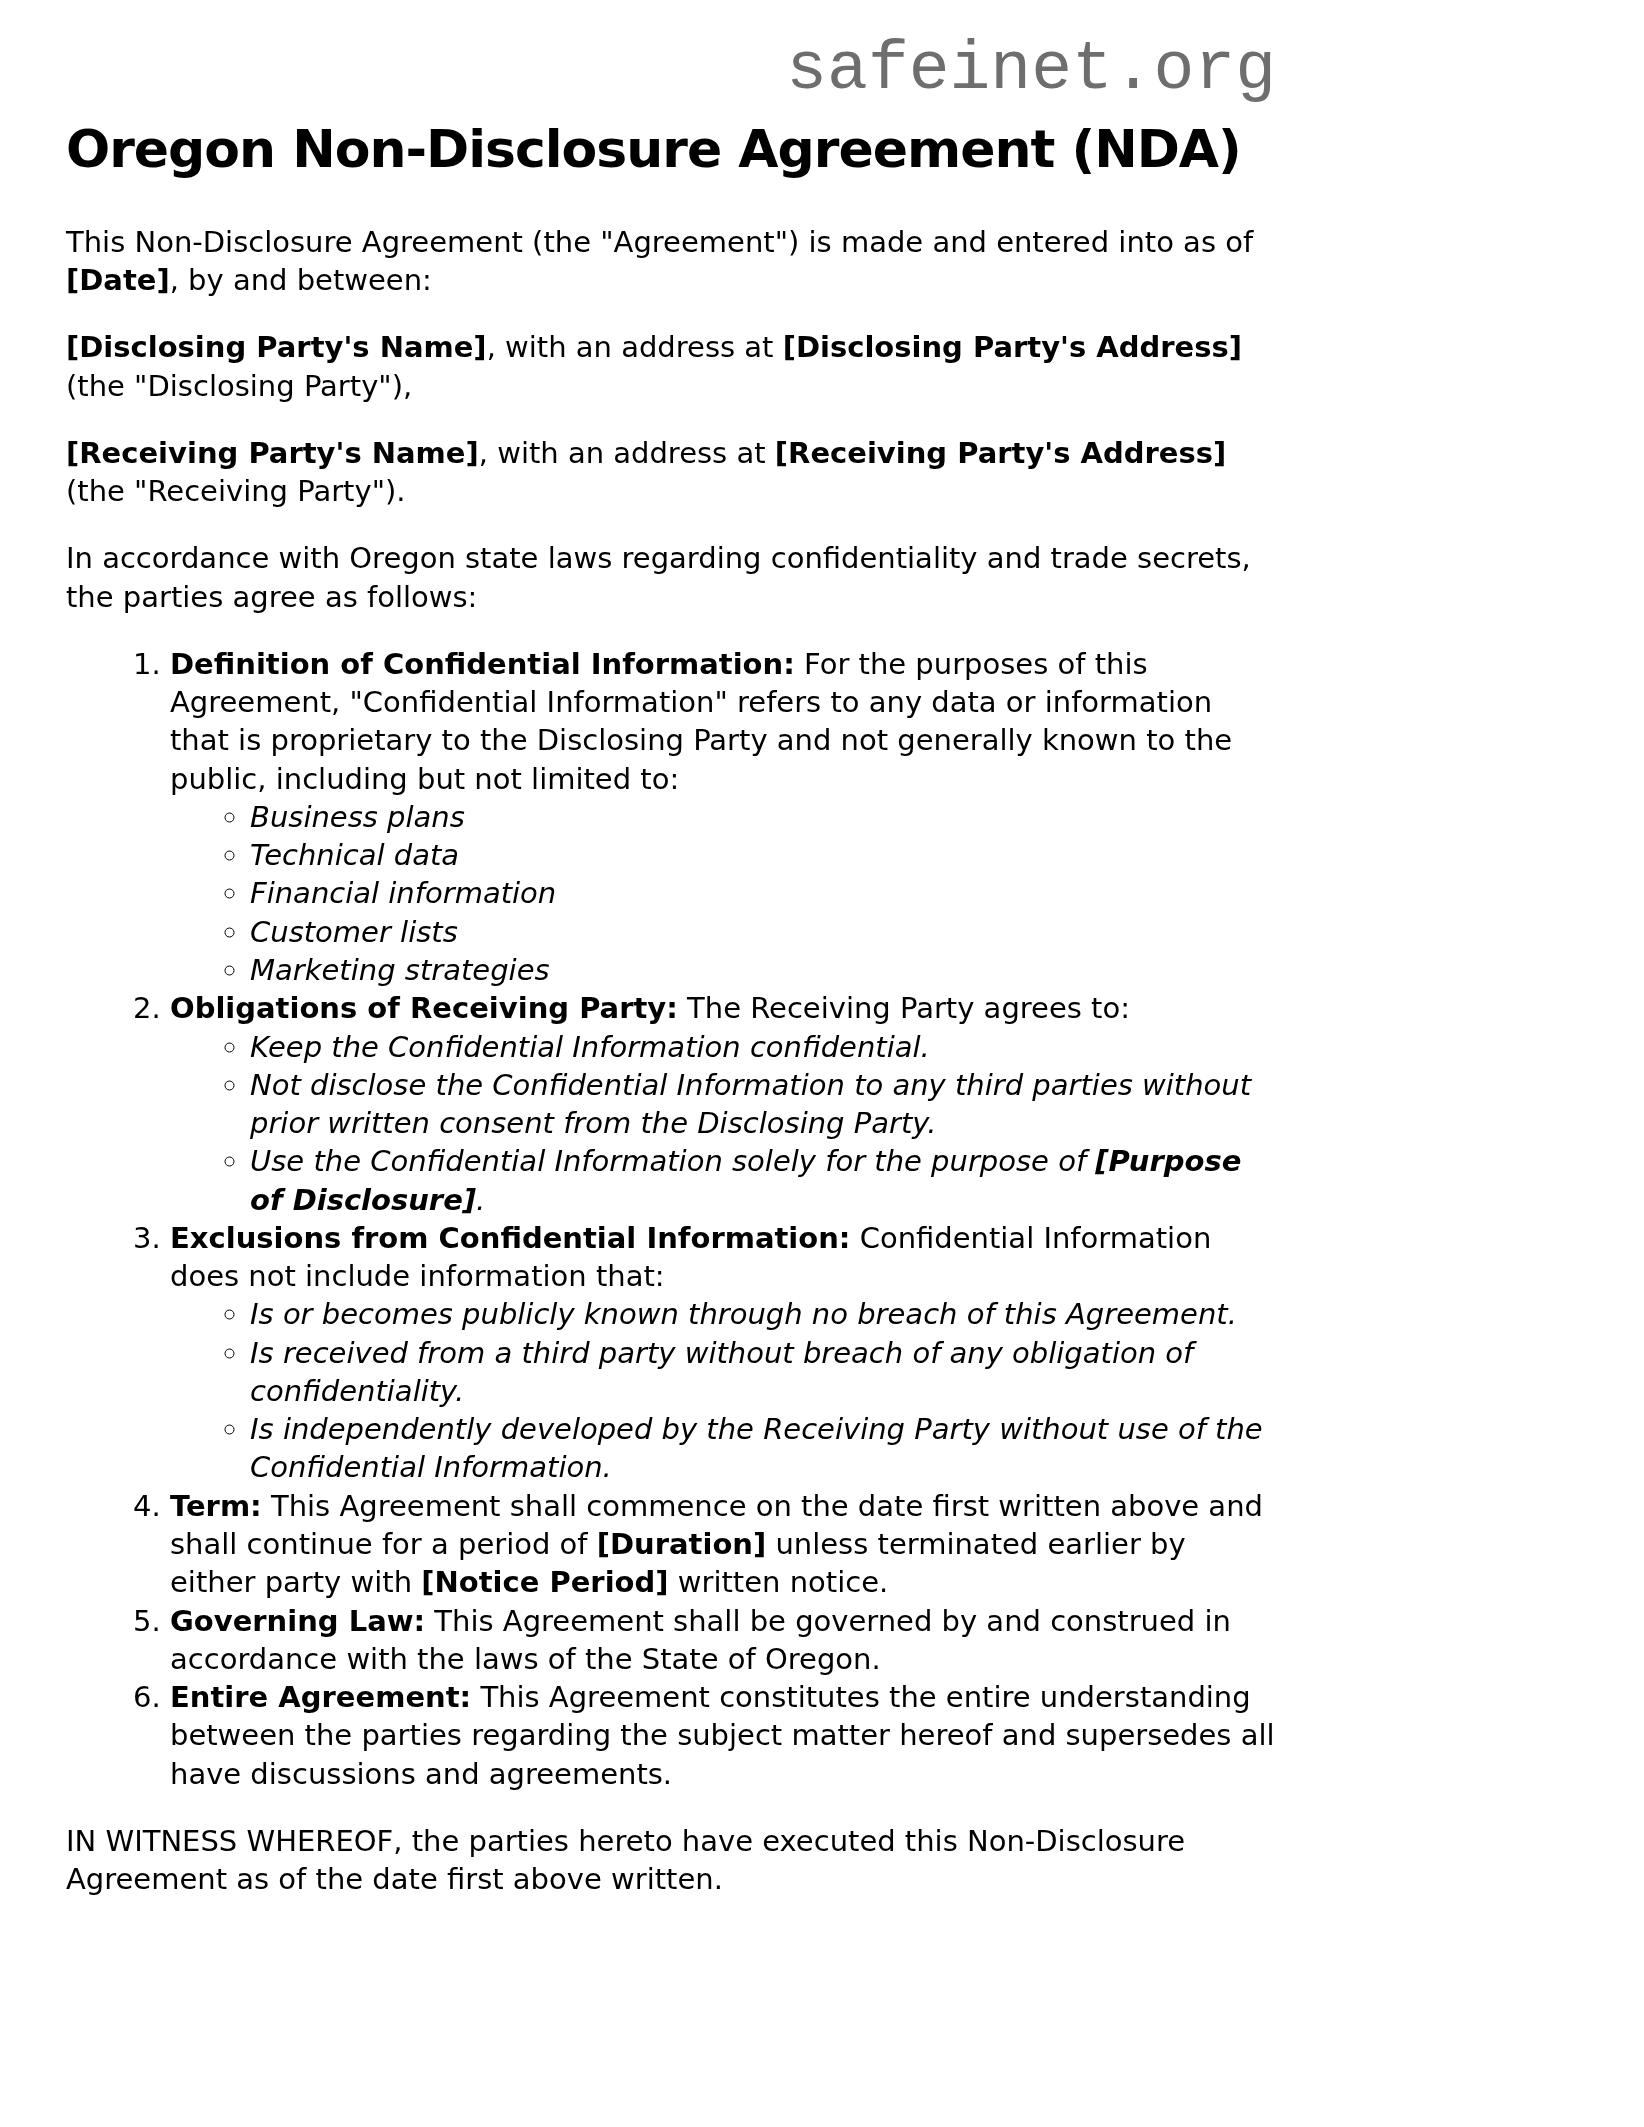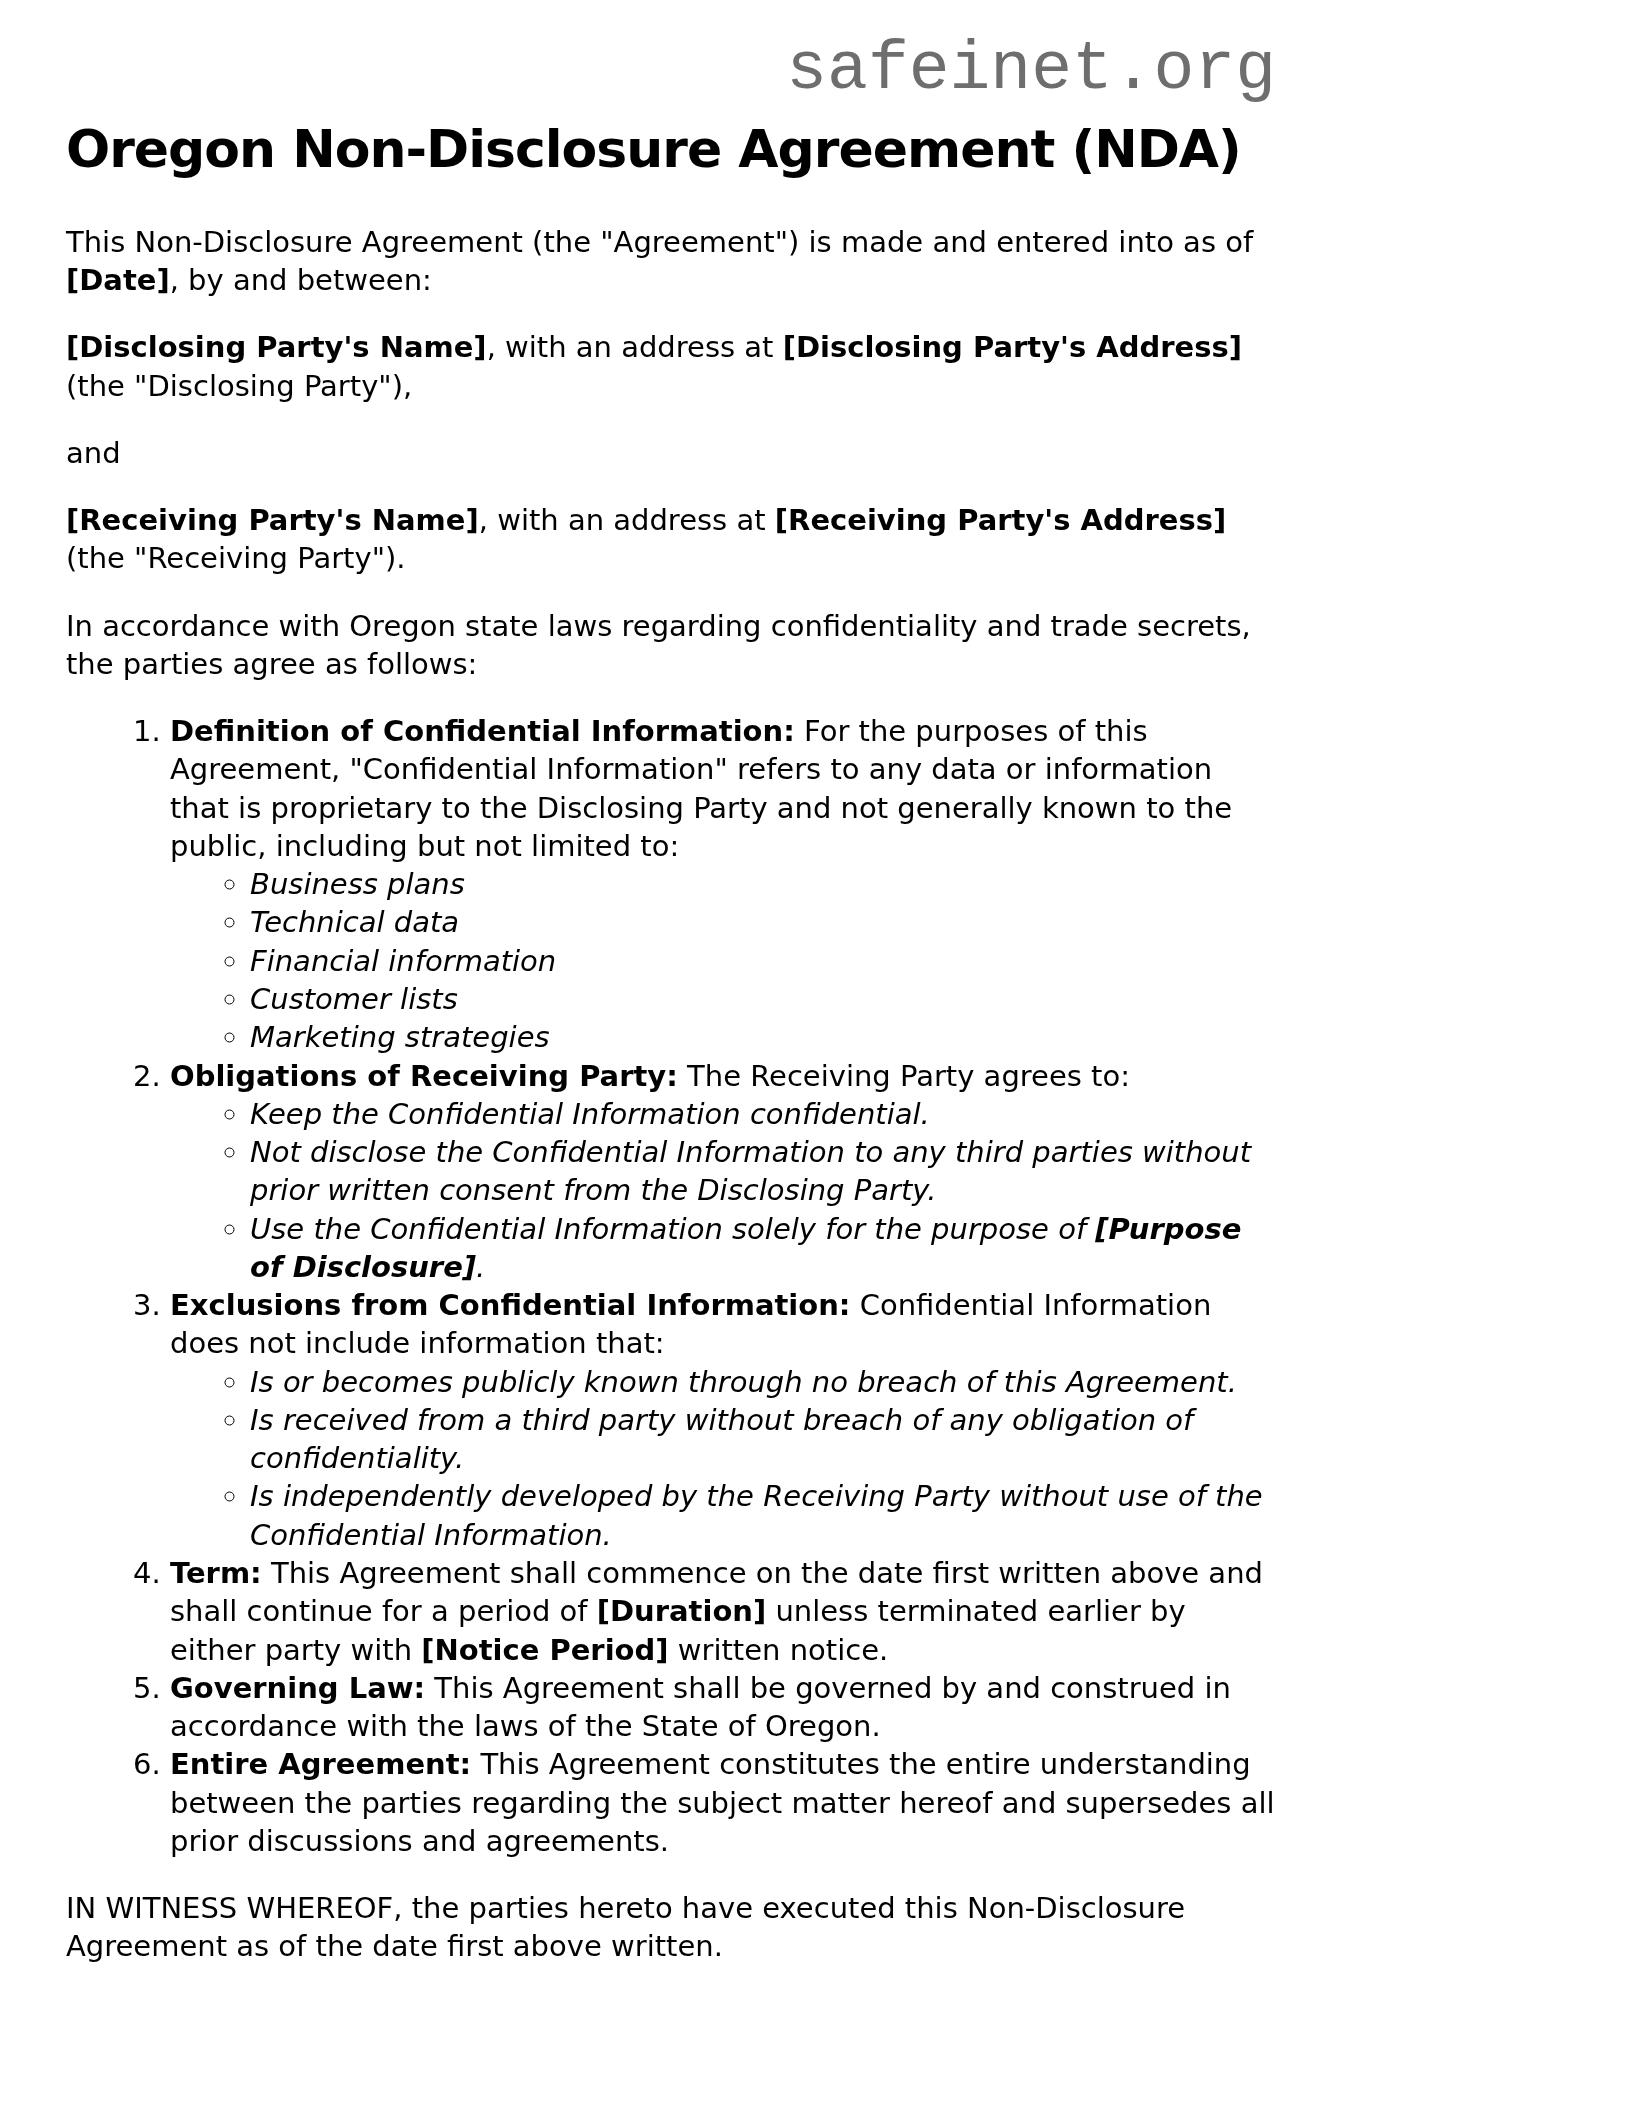--- a/index.html
+++ b/index.html
@@ -50,21 +50,20 @@
 <div class="page">
 
   <div class="logo">safeinet.org</div>
 
   <h1 class="title">Oregon Non-Disclosure Agreement (NDA)</h1>
 
   <p class="para"><span>This Non-Disclosure Agreement (the "Agreement") is made and entered into as of </span><span class="b">[Date]</span><span>, by and between:</span></p>
 
   <p class="para"><span class="b">[Disclosing Party's Name]</span><span>, with an address at </span><span class="b">[Disclosing Party's Address]</span><span> (the "Disclosing Party"),</span></p>
 
-  <p class="para"><span>and</span></p>
 
   <p class="para"><span class="b">[Receiving Party's Name]</span><span>, with an address at </span><span class="b">[Receiving Party's Address]</span><span> (the "Receiving Party").</span></p>
 
   <p class="para"><span>In accordance with Oregon state laws regarding confidentiality and trade secrets, the parties agree as follows:</span></p>
 
   <ol class="clauses">
 
     <li>
       <span class="b">Definition of Confidential Information:</span><span> For the purposes of this Agreement, "Confidential Information" refers to any data or information that is proprietary to the Disclosing Party and not generally known to the public, including but not limited to:</span>
       <ul class="bullets">
@@ -91,19 +90,19 @@
         <li>Is or becomes publicly known through no breach of this Agreement.</li>
         <li>Is received from a third party without breach of any obligation of confidentiality.</li>
         <li>Is independently developed by the Receiving Party without use of the Confidential Information.</li>
       </ul>
     </li>
 
     <li><span class="b">Term:</span><span> This Agreement shall commence on the date first written above and shall continue for a period of </span><span class="b">[Duration]</span><span> unless terminated earlier by either party with </span><span class="b">[Notice Period]</span><span> written notice.</span></li>
 
     <li><span class="b">Governing Law:</span><span> This Agreement shall be governed by and construed in accordance with the laws of the State of Oregon.</span></li>
 
-    <li><span class="b">Entire Agreement:</span><span> This Agreement constitutes the entire understanding between the parties regarding the subject matter hereof and supersedes all prior discussions and agreements.</span></li>
+    <li><span class="b">Entire Agreement:</span><span> This Agreement constitutes the entire understanding between the parties regarding the subject matter hereof and supersedes all have discussions and agreements.</span></li>
 
   </ol>
 
   <p class="para"><span>IN WITNESS WHEREOF, the parties hereto have executed this Non-Disclosure Agreement as of the date first above written.</span></p>
 
 </div>
 
 </body></html>

